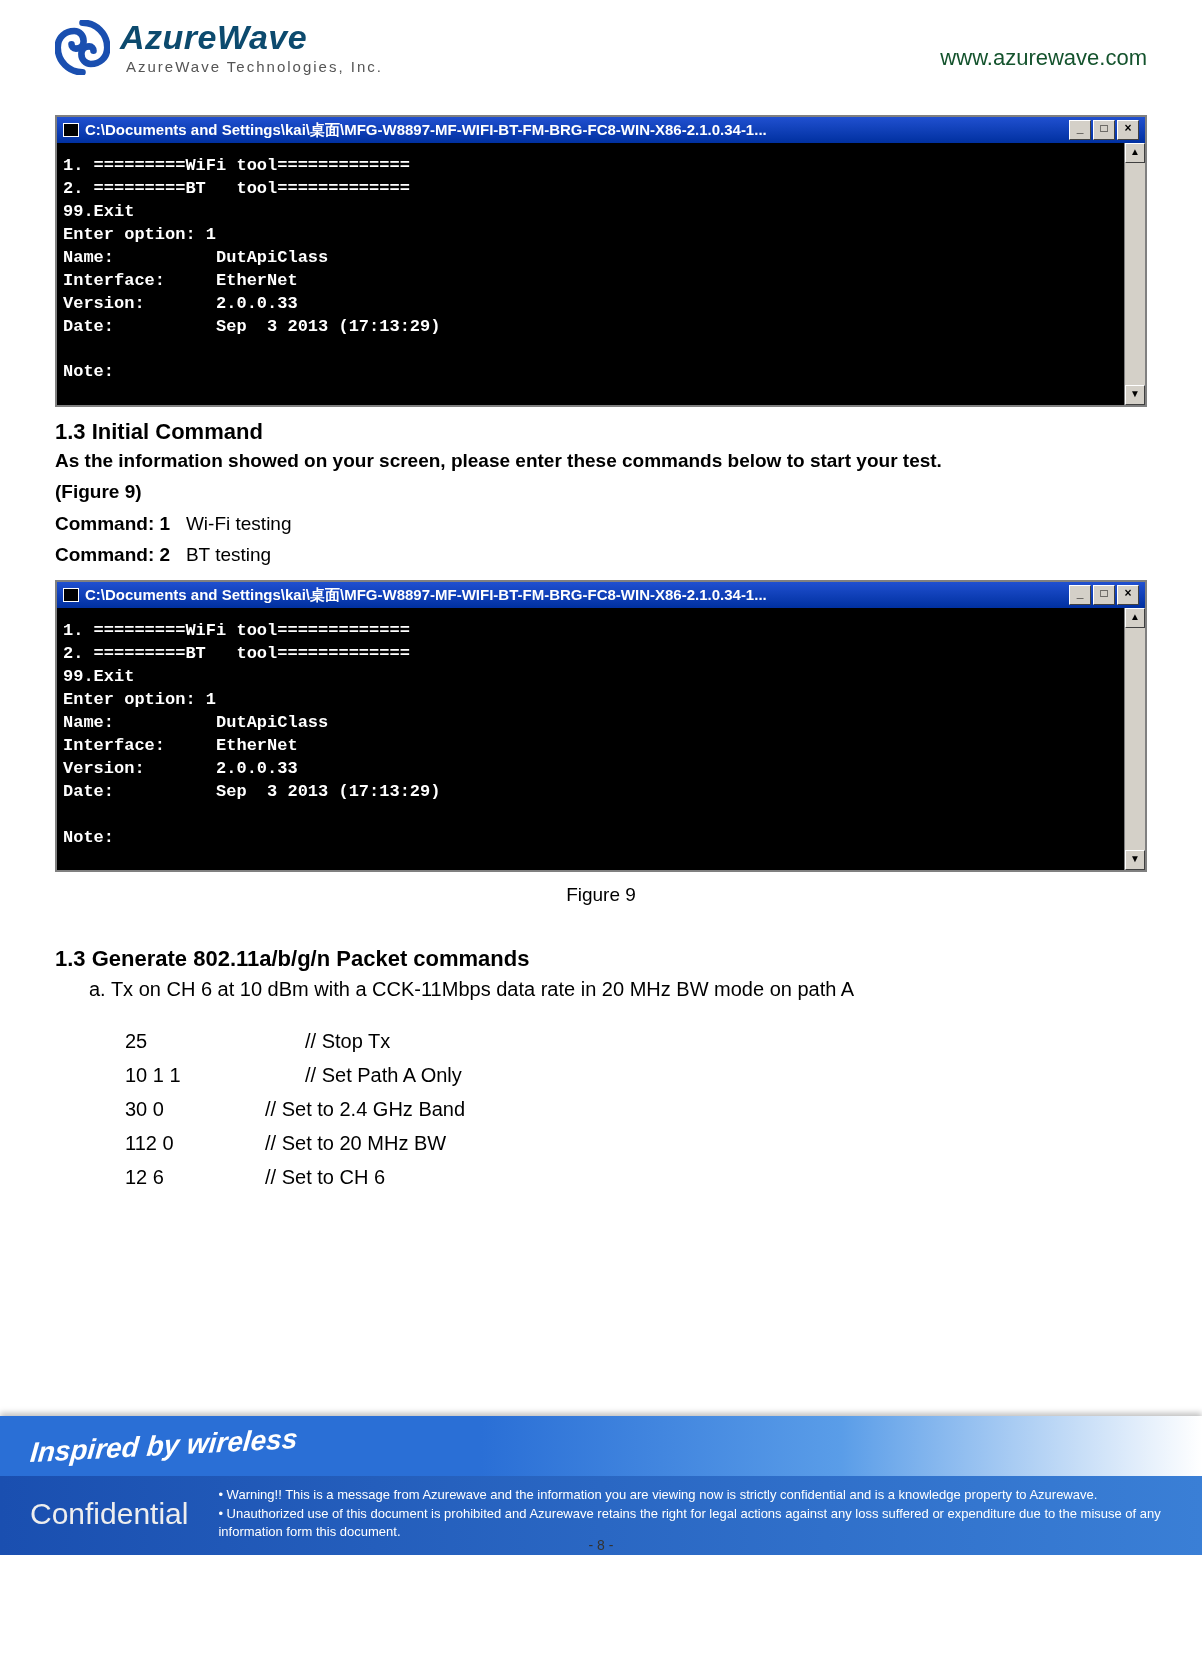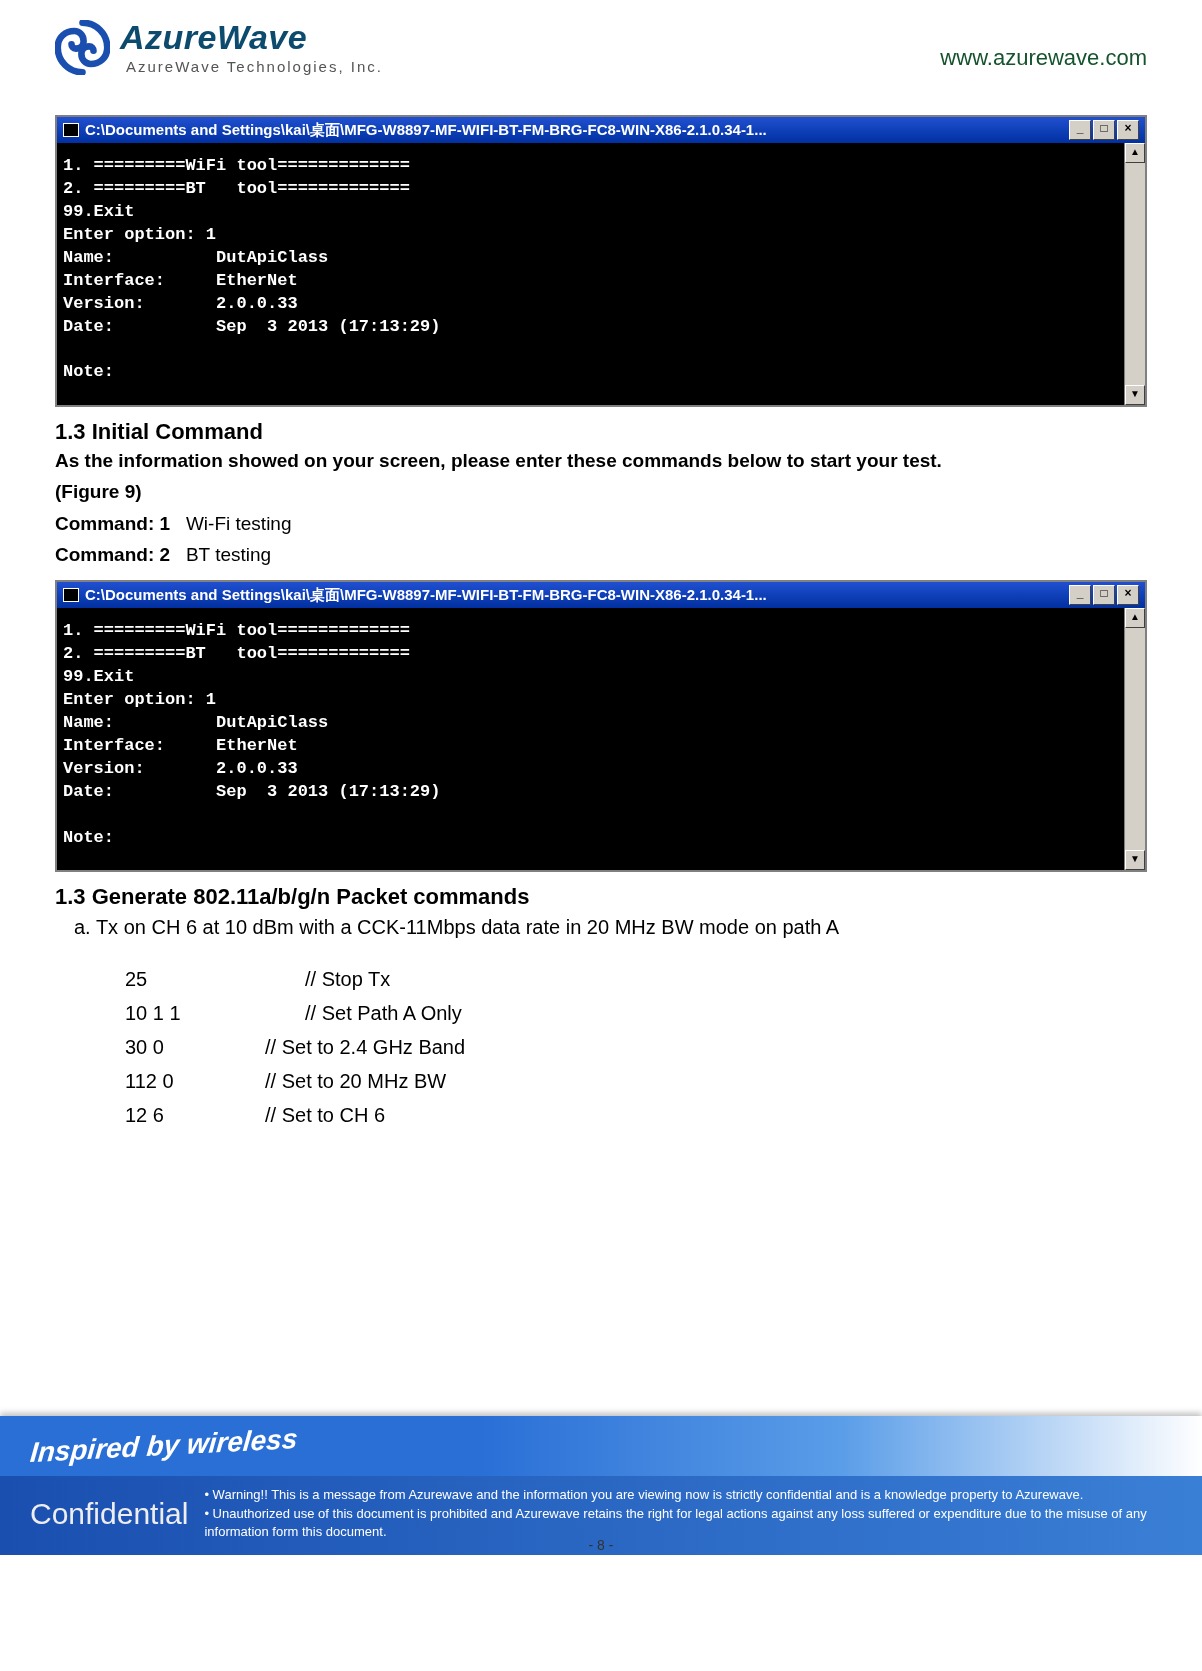--- a/index.html
+++ b/index.html
@@ -99,21 +99,21 @@
     display:flex;
     flex-direction:column;
     justify-content:space-between;
   }
   .sbtn { height:18px; background:#d4d0c8; border:1px solid #fff; border-right-color:#404040; border-bottom-color:#404040; font-size:10px; text-align:center; line-height:16px;}
   .section-title { font-size:22px; font-weight:bold; margin-top:10px; }
   .body-text { font-size:19px; line-height:1.65;font-weight:bold; }
   .cmd-line { font-size:19px; line-height:1.65; }
   .cmd-line b { font-weight:bold; }
   .caption { text-align:center; font-size:19px; margin:6px 0 40px 0;}
-  .sub-item { font-size:20px; margin-left:19px; line-height:1.7;}
+  .sub-item { font-size:20px; margin-left:34px; line-height:1.7;}
   .cmd-table { margin-left:70px; margin-top:18px;}
   .cmd-row { display:flex; font-size:20px; line-height:1.7;}
   .cmd-code { width:180px;}
   .cmd-code.w2 { width:140px;}
   
   .footer {
     position:absolute;
     bottom:0; left:0; right:0;
     font-family: Arial, sans-serif;
     color:#fff;
@@ -125,21 +125,21 @@
     align-items:center;
     padding-left:30px;
     box-shadow: 0 -3px 6px rgba(0,0,0,0.25);
   }
   .inspired { font-style:italic; font-weight:bold; font-size:28px; transform: rotate(-3deg) skewX(-8deg); }
   .footer-bot {
     background: linear-gradient(to right, #1a4fb0 0%, #3a7fd6 100%);
     padding: 10px 30px 14px 30px;
     display:flex;
     align-items:center;
-    gap:16px;
+    gap:30px;
   }
   .conf { font-size:30px; color:#eee; }
   .warn-list { font-size:13px; line-height:1.4; flex:1;}
   .warn-list div::before { content:"• "; }
   .page-num { position:absolute; bottom:2px; left:50%; transform:translateX(-50%); font-size:14px; color:#333; z-index:5;}
 </style>
 </head>
 <body>
 
 <div class="page">
@@ -216,20 +216,21 @@
 Version:       2.0.0.33
 Date:          Sep  3 2013 (17:13:29)
 
 Note:</div>
       <div class="term-scroll">
         <div class="sbtn">▲</div>
         <div class="sbtn">▼</div>
       </div>
     </div>
   </div>
+  <div class="caption">Figure 9</div>
 
   <div class="section-title">1.3 Generate 802.11a/b/g/n Packet commands</div>
   <div class="sub-item">a. Tx on CH 6 at 10 dBm with a CCK-11Mbps data rate in 20 MHz BW mode on path A</div>
 
   <div class="cmd-table" id="cmd-table">
       <div class="cmd-row">
         <span class="cmd-code">25</span>
         <span>// Stop Tx</span>
       </div>
       <div class="cmd-row">

